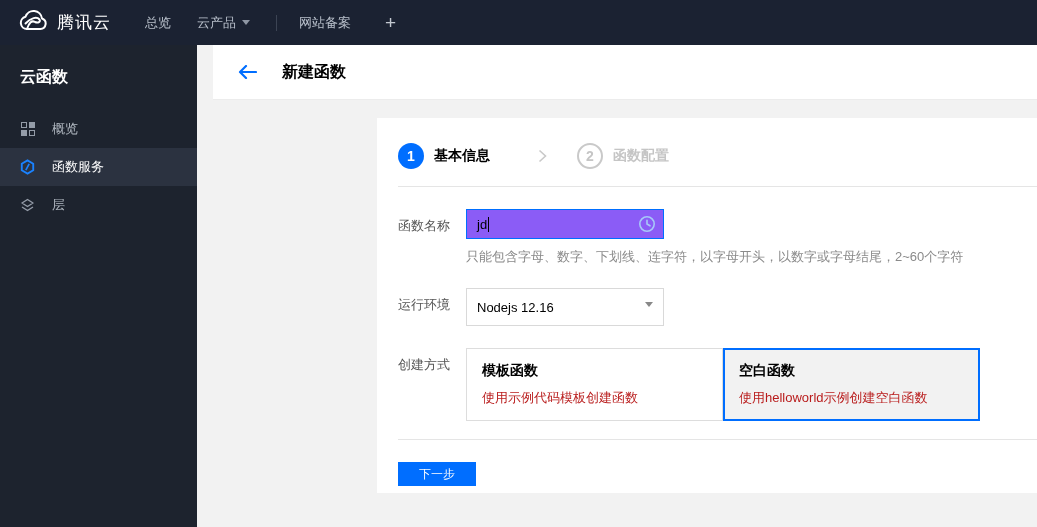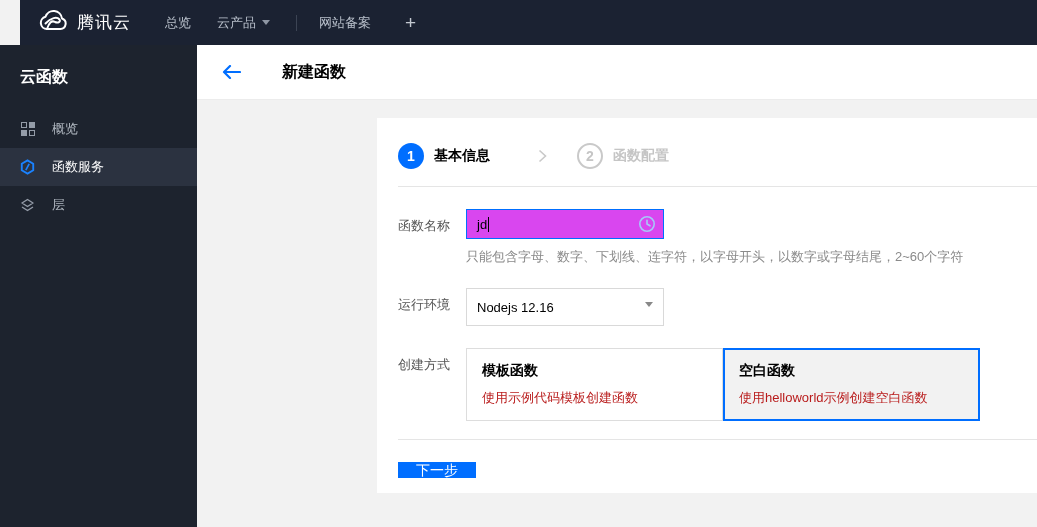--- a/index.html
+++ b/index.html
@@ -2,42 +2,42 @@
 <html><head>
 <meta charset="utf-8">
 <style>
   * { margin:0; padding:0; box-sizing:border-box; }
   html,body { width:1037px; height:527px; overflow:hidden; }
   body { font-family:"Liberation Sans","DejaVu Sans",sans-serif; background:#f2f2f2; }
 
   .app { position:relative; width:1037px; height:527px; display:flex; flex-direction:column; }
 
   
-  .topbar { height:45px; background:#1b2232; display:flex; align-items:center; padding-left:18px; flex:0 0 45px;margin-left:20px; }
+  .topbar { height:45px; background:#1b2232; display:flex; align-items:center; padding-left:18px; flex:0 0 45px; }
   .brand { display:flex; align-items:center; gap:9px; margin-right:34px; cursor:pointer; }
   .brand-name { color:#ffffff; font-size:17px; letter-spacing:1px; }
   .topnav { display:flex; align-items:center; }
   .topnav-item { color:#b9c0cb; font-size:13px; margin-right:26px; cursor:pointer; display:flex; align-items:center; gap:6px; }
   .caret-down { width:0; height:0; border-left:4px solid transparent; border-right:4px solid transparent; border-top:5px solid #8e96a3; }
   .topbar-sep { width:1px; height:16px; background:#3c4454; margin:0 22px 0 0; }
   .topbar-plus { color:#c2c8d0; font-size:19px; margin-left:8px; cursor:pointer; line-height:1; }
 
   
   .layout { flex:1; display:flex; min-height:0; }
 
   
   .sidebar { width:197px; background:#1d232e; flex:0 0 197px; }
   .sidebar-title { color:#ffffff; font-size:16px; font-weight:bold; padding:22px 0 22px 20px; }
   .side-item { height:38px; display:flex; align-items:center; padding-left:20px; gap:17px; color:#b5bcc5; font-size:13px; cursor:pointer; }
   .side-item.selected { background:#2b3240; color:#ffffff; }
   .side-icon { width:15px; height:15px; display:flex; align-items:center; justify-content:center; }
 
   
   .main { flex:1; display:flex; flex-direction:column; min-width:0; }
-  .page-header { height:55px; background:#ffffff; display:flex; align-items:center; padding-left:25px; gap:41px; border-bottom:1px solid #ececec; flex:0 0 55px; }
+  .page-header { height:55px; background:#ffffff; display:flex; align-items:center; padding-left:25px; gap:25px; border-bottom:1px solid #ececec; flex:0 0 55px;margin-left:16px; }
   .back-arrow { cursor:pointer; display:flex; align-items:center; }
   .page-title { font-size:16px; font-weight:bold; color:#000000; }
 
   .content { flex:1; position:relative; background:#f2f2f2; }
   .card { position:absolute; left:180px; top:18px; right:0; bottom:34px; background:#ffffff; }
 
   
   .steps { display:flex; align-items:center; padding:25px 0 0 21px; }
   .step-circle { width:26px; height:26px; border-radius:50%; font-size:14px; font-weight:bold;
                  display:flex; align-items:center; justify-content:center; }
@@ -50,39 +50,39 @@
 
   .hr { border-top:1px solid #e5e5e5; margin-left:21px; }
   .hr.top { margin-top:17px; }
   .hr.bottom { margin-top:18px; }
 
   
   .form { padding-left:21px; }
   .form-row { display:flex; margin-top:22px; }
   .form-label { width:68px; flex:0 0 68px; font-size:13px; color:#555555; padding-top:8px; }
 
-  .fake-input { width:198px; height:30px; border:1px solid #006eff; background:#d946ef; display:flex;
+  .fake-input { width:198px; height:30px; border:1px solid #006eff; background:#8b5cf6; display:flex;
                 align-items:center; padding-left:10px; position:relative; font-size:13px; color:#000; cursor:text; }
   .text-caret { width:1px; height:15px; background:#000; margin-left:1px; }
   .input-clock { position:absolute; right:7px; top:5px; }
   .field-hint { margin-top:9px; font-size:13px; color:#8a8a8a; }
 
   .fake-select { width:198px; height:38px; border:1px solid #d9d9d9; background:#fff; display:flex;
                  align-items:center; padding-left:10px; position:relative; font-size:13px; color:#000; cursor:pointer; }
   .select-caret { position:absolute; right:10px; top:13px; width:0; height:0;
                   border-left:4px solid transparent; border-right:4px solid transparent; border-top:5px solid #888; }
 
   .option-cards { display:flex; }
   .option-card { width:257px; height:73px; border:1px solid #dddddd; background:#ffffff; padding:13px 0 0 15px; cursor:pointer; }
   .option-card.selected { border:2px solid #006eff; background:#f2f2f2; padding:12px 0 0 14px; }
   .option-title { font-size:14px; font-weight:bold; color:#000000; }
   .option-desc { font-size:13px; color:#b91c1c; margin-top:9px; }
 
-  .next-btn { display:inline-block; margin:22px 0 0 21px; width:78px; height:16px; background:#006eff; color:#ffffff;
-              border:none; font-size:14px; cursor:pointer; font-family:inherit; }
+  .next-btn { display:inline-block; margin:22px 0 0 21px; width:78px; height:24px; background:#006eff; color:#ffffff;
+              border:none; font-size:12px; cursor:pointer; font-family:inherit; }
 </style>
 </head>
 <body>
 
 <div class="app">
 
   <div class="topbar">
     <div class="brand">
       <span class="brand-logo">
         <svg width="30" height="22" viewBox="0 0 30 22" fill="none">

